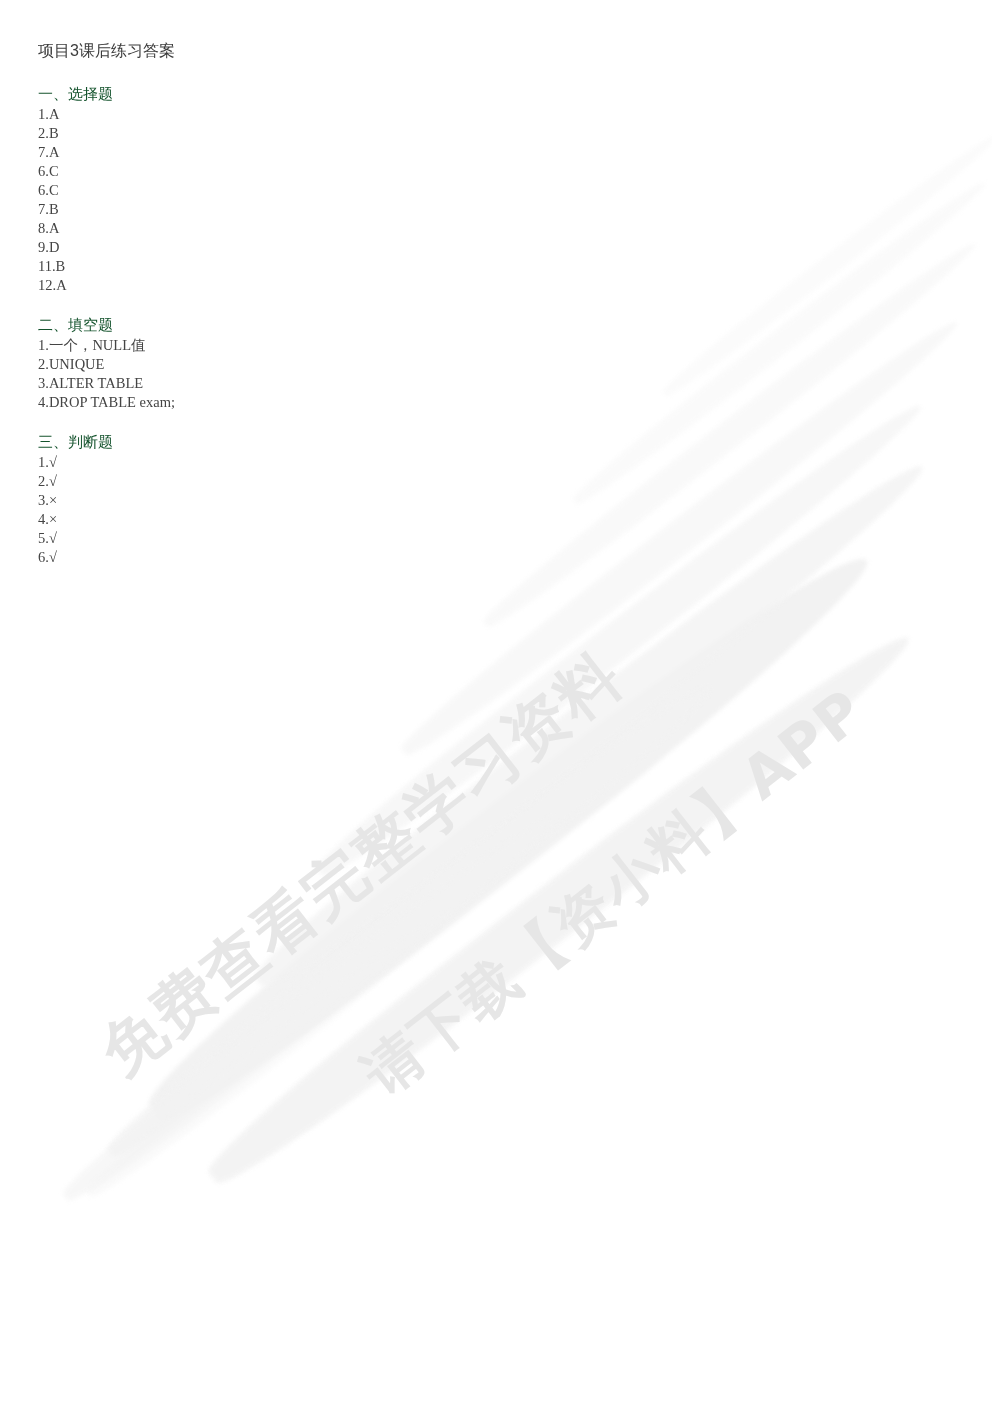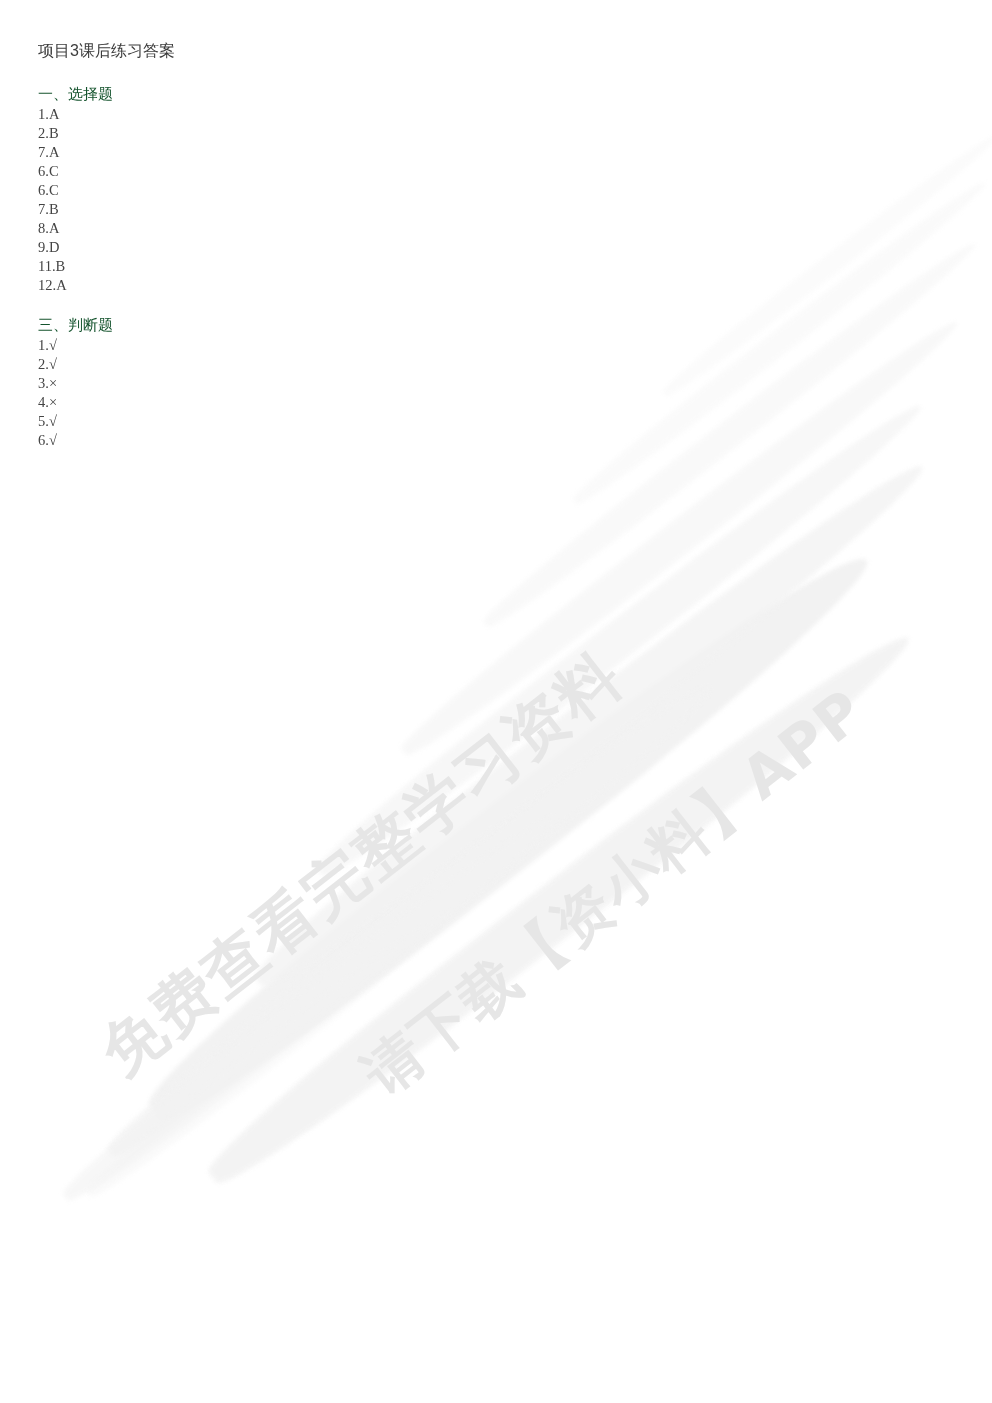--- a/index.html
+++ b/index.html
@@ -122,20 +122,29 @@
         <li class="answer-item">6.C</li>
         <li class="answer-item">6.C</li>
         <li class="answer-item">7.B</li>
         <li class="answer-item">8.A</li>
         <li class="answer-item">9.D</li>
         <li class="answer-item">11.B</li>
         <li class="answer-item">12.A</li>
       </ul>
     </div>
 
+    <div class="section">
+      <div class="section-heading">二、填空题</div>
+      <ul class="answer-list">
+        <li class="answer-item">1.一个，NULL值</li>
+        <li class="answer-item">2.UNIQUE</li>
+        <li class="answer-item">3.ALTER TABLE</li>
+        <li class="answer-item">4.DROP TABLE exam;</li>
+      </ul>
+    </div>
 
     <div class="section">
       <div class="section-heading">三、判断题</div>
       <ul class="answer-list">
         <li class="answer-item">1.√</li>
         <li class="answer-item">2.√</li>
         <li class="answer-item">3.×</li>
         <li class="answer-item">4.×</li>
         <li class="answer-item">5.√</li>
         <li class="answer-item">6.√</li>

